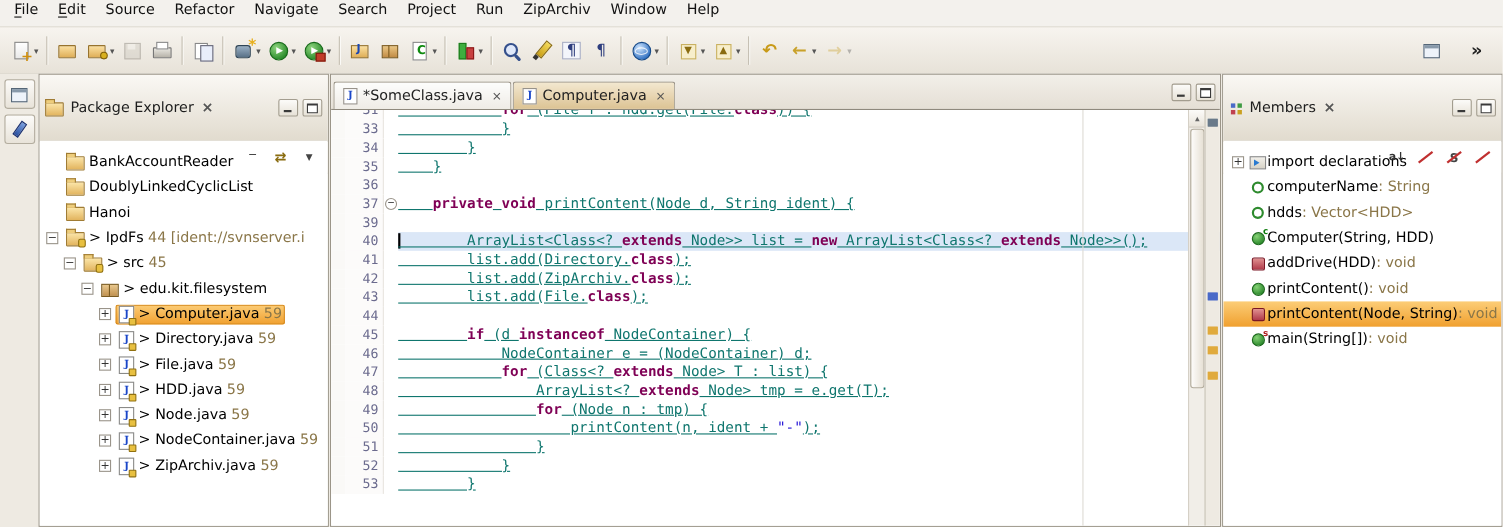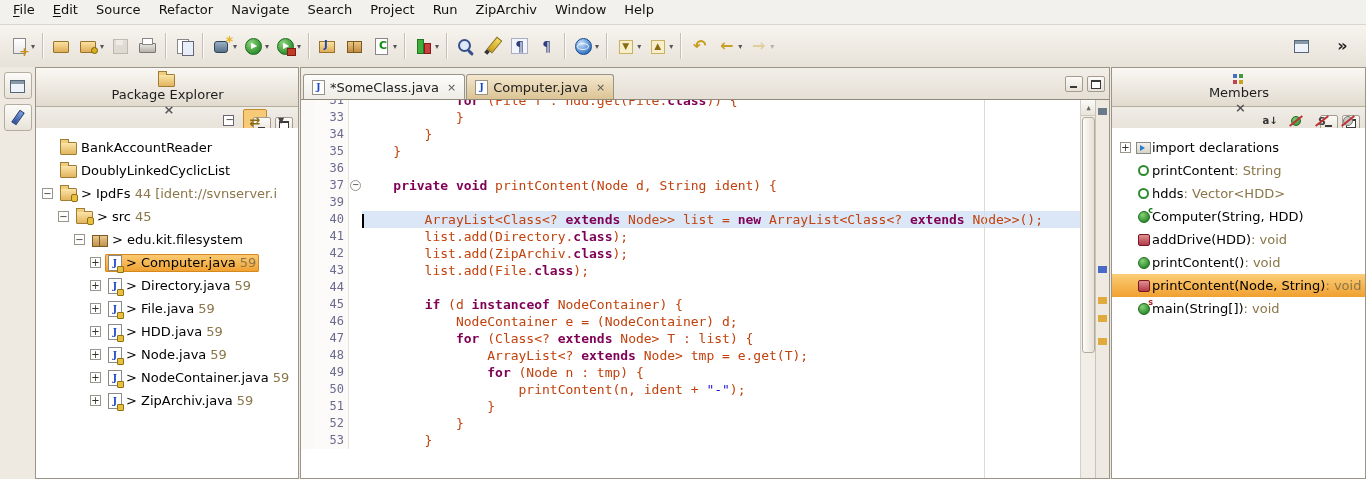--- a/index.html
+++ b/index.html
@@ -84,22 +84,22 @@
   .trimbtn{width:26px;height:25px;margin:5px auto 4px;border:1px solid #b3ad9f;border-radius:3px;
     background:linear-gradient(#fcfbf9,#e8e3d9);display:flex;align-items:center;justify-content:center;}
   .sash{position:absolute;top:0;bottom:0;width:3px;}
   .sash.s1{left:297px;} .sash.s2{left:1108px;}
 
   .panel{position:absolute;top:0;bottom:0;border:1px solid var(--pborder,#9b9588);background:#fff;overflow:hidden;}
   .pe{left:35px;width:262px;}
   .editor{left:300px;width:808px;}
   .members{left:1111px;width:253px;}
 
-  .phead{height:30px;display:flex;align-items:center;padding:4px 5px;position:relative;
-    background:linear-gradient(#faf8f4,#e1dbce);border-bottom:1px solid #b4aea1;flex-direction:column;}
+  .phead{height:30px;display:flex;align-items:center;padding:15px 5px;position:relative;
+    background:linear-gradient(#faf8f4,#e1dbce);border-bottom:1px solid #b4aea1;}
   .picon{margin-right:2px;}
   .ptitle{margin:0 3px 0 4px;color:#1d1d1d;white-space:nowrap;}
   .pclose{color:#555;font-size:13px;font-weight:bold;margin-left:4px;}
   .pwin{margin-left:auto;display:flex;gap:4px;}
   .wbtn{width:16px;height:14px;border:1px solid #a39d8f;border-radius:2px;position:relative;
     background:linear-gradient(#fcfbf9,#e7e2d7);flex:none;}
   .wbtn.min::after{content:"";position:absolute;left:4px;bottom:3px;width:7px;height:2px;background:#3a3a3a;}
   .wbtn.max::after{content:"";position:absolute;left:3px;top:3px;width:8px;height:6px;border:1px solid #3a3a3a;border-top-width:2px;background:#fff;}
 
   .ptools{height:28px;display:flex;align-items:center;justify-content:flex-end;gap:2px;padding:0 5px;
@@ -165,21 +165,21 @@
     border-right:1px solid #e8e5df;height:17px;line-height:17px;background:#fcfbfa;}
   .fold{width:13px;flex:none;position:relative;height:17px;}
   .foldm{position:absolute;left:1px;top:3px;width:9px;height:9px;border:1px solid #9a948a;border-radius:50%;
     background:#fff;font-size:10px;line-height:7px;text-align:center;color:#444;}
   .code{flex:1;white-space:pre;height:17px;line-height:17px;}
   .cline.cur .code{background:var(--curline,#dbe7f7);}
   .caret{display:inline-block;width:2px;height:14px;background:#000;vertical-align:middle;margin-right:-2px;}
   .sg-k{color:var(--kw,#7f0055);font-weight:bold;}
   .sg-s{color:var(--str,#2313d6);}
   .sg-o{color:var(--str,#2313d6);font-style:italic;}
-  .sg-d{color:#c2410c;}
+  .sg-d{color:#0f766e;text-decoration:underline;}
   .marginline{position:absolute;top:0;bottom:0;width:1px;background:#dedbd5;left:calc(57px + 80ch);z-index:2;}
   .vsb{position:absolute;top:0;bottom:0;right:13px;width:15px;background:#f1eee8;border-left:1px solid #d5d0c6;z-index:3;}
   .sbtn{height:15px;display:flex;align-items:center;justify-content:center;font-size:7px;color:#666;
     border-bottom:1px solid #cfc9bd;background:linear-gradient(#fcfbf9,#e9e4da);}
   .thumb{position:absolute;left:1px;right:1px;top:17px;height:62%;border:1px solid #b3ac9d;border-radius:3px;
     background:linear-gradient(90deg,#fdfcfb,#e6e0d4);}
   .overview{position:absolute;top:0;bottom:0;right:0;width:13px;background:var(--chrome,#eeeae2);border-left:1px solid #c9c3b7;z-index:3;}
   .ovmark{position:absolute;left:2px;width:7px;height:5px;border:1px solid #888;}
 </style>
 </head>
@@ -380,20 +380,28 @@
           <div class="trow">
             <span class="tindent" style="width: 6px;"></span>
             <span class="texpsp"></span>
             <span class="tbody">
               <span class="tico ico-folder"></span>
               <span class="tlabel">DoublyLinkedCyclicList</span>
             </span>
           </div>
           <div class="trow">
             <span class="tindent" style="width: 6px;"></span>
+            <span class="texpsp"></span>
+            <span class="tbody">
+              <span class="tico ico-folder"></span>
+              <span class="tlabel">Hanoi</span>
+            </span>
+          </div>
+          <div class="trow">
+            <span class="tindent" style="width: 6px;"></span>
             <span class="texp">−</span>
             <span class="tbody">
               <span class="tico ico-project"></span>
               <span class="tlabel">&gt; IpdFs</span>
               <span class="trev">44</span>
               <span class="tsuffix">[ident://svnserver.i</span>
             </span>
           </div>
           <div class="trow">
             <span class="tindent" style="width: 22px;"></span>
@@ -681,21 +689,21 @@
             <span class="miw">
               <span class="mi mi-imports"></span>
             </span>
             <span class="mlabel">import declarations</span>
           </div>
           <div class="mrow">
             <span class="mexpsp"></span>
             <span class="miw">
               <span class="mi mi-field"></span>
             </span>
-            <span class="mlabel">printContent</span>
+            <span class="mlabel">computerName</span>
             <span class="mtype"> : String</span>
           </div>
           <div class="mrow">
             <span class="mexpsp"></span>
             <span class="miw">
               <span class="mi mi-field"></span>
             </span>
             <span class="mlabel">hdds</span>
             <span class="mtype"> : Vector&lt;HDD&gt;</span>
           </div>

